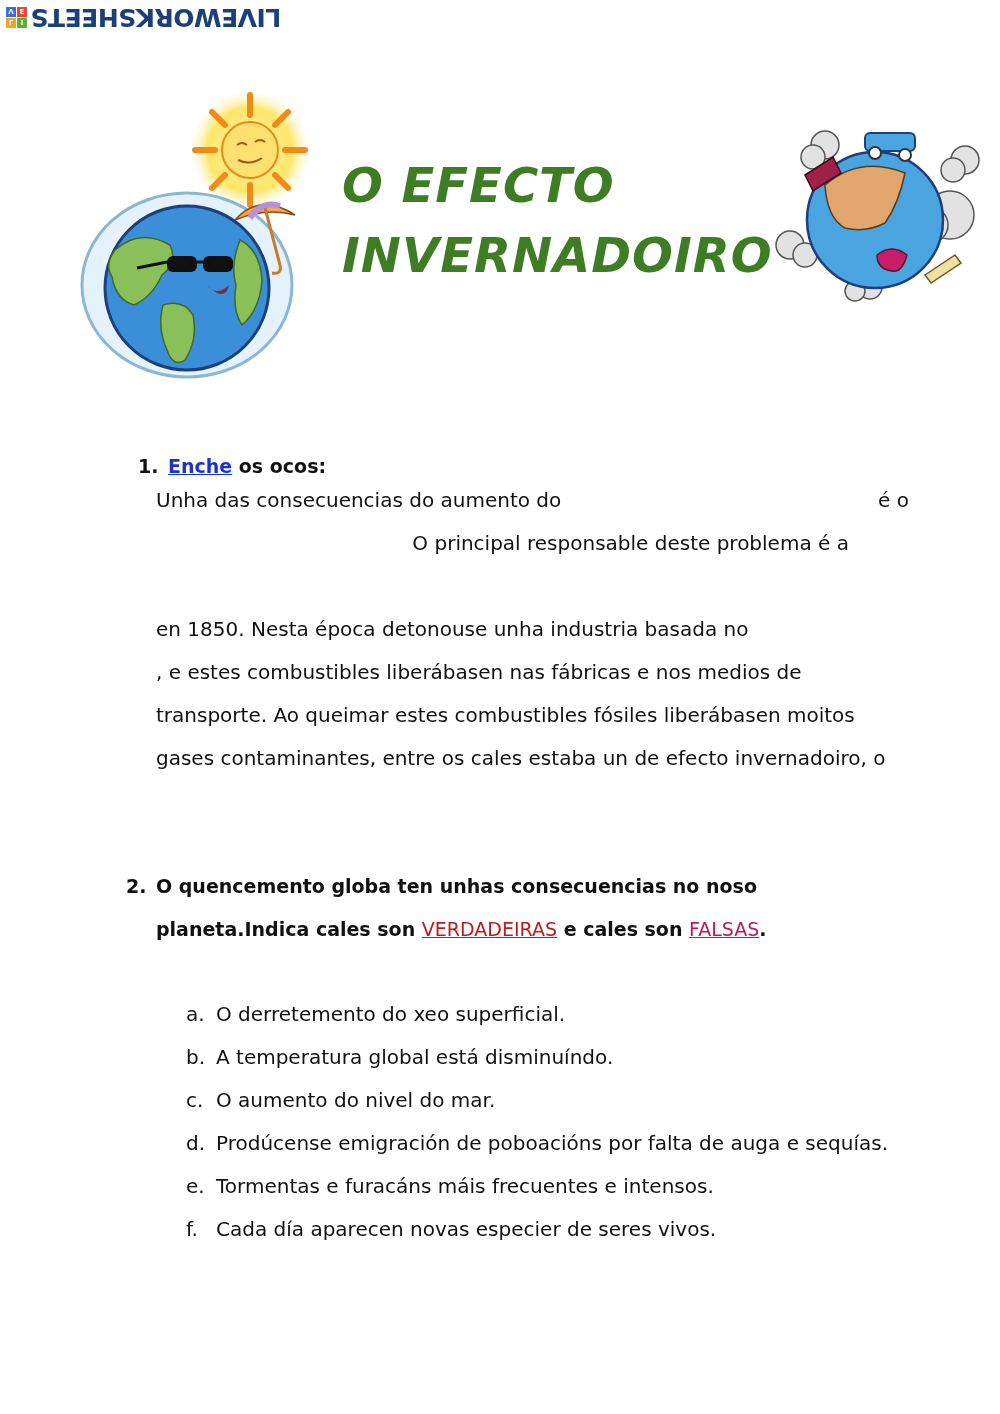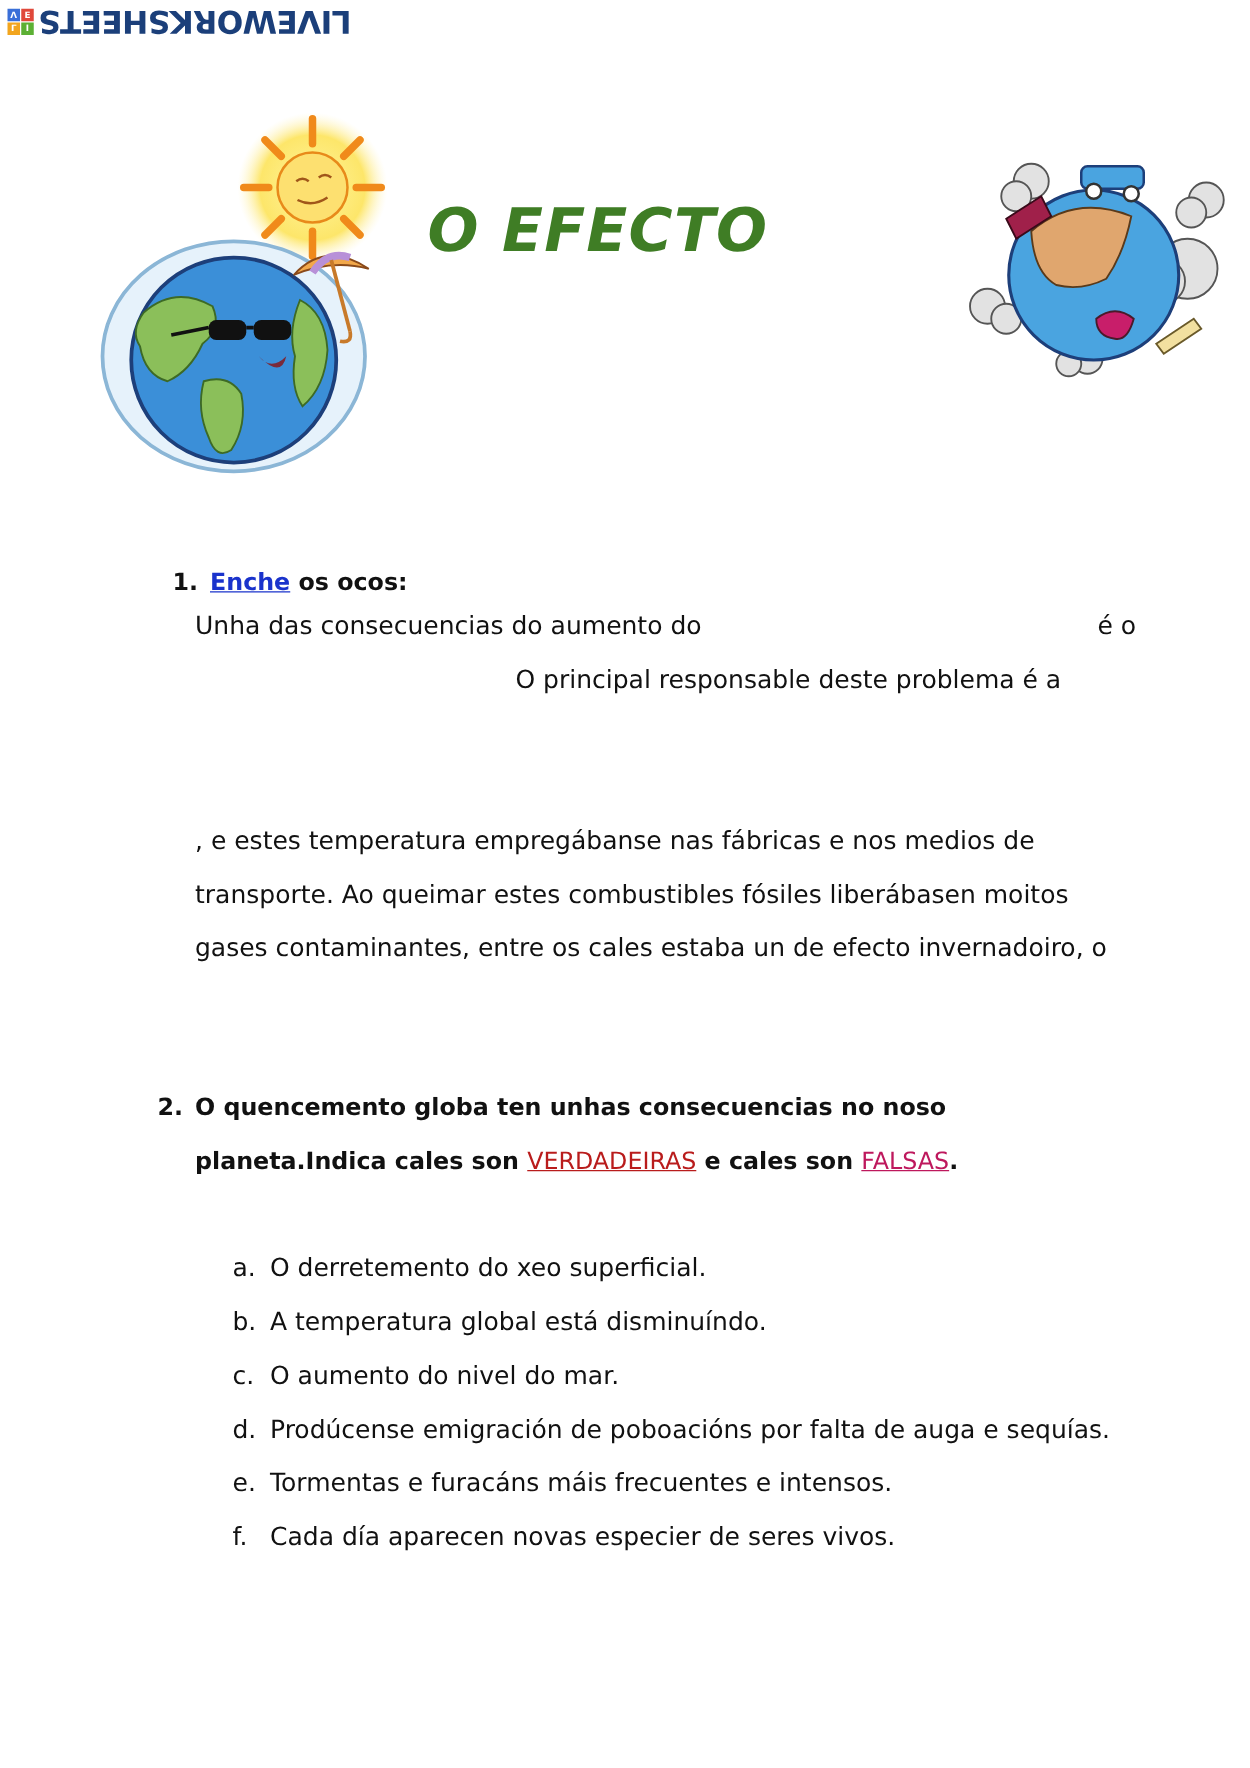--- a/index.html
+++ b/index.html
@@ -81,20 +81,21 @@
   <line x1="62" y1="178" x2="92" y2="172" stroke="#111" stroke-width="3"></line>
   <path d="M132 195 q10 12 22 0 q-4 18 -22 0z" fill="#7a2a3a"></path>
   <path d="M160 130 q25 -28 60 -5 q-30 -8 -60 5z" fill="#f2a84a" stroke="#8a4a1a" stroke-width="1.5"></path>
   <path d="M175 128 q12 -18 30 -12" stroke="#b890d8" stroke-width="6" fill="none"></path>
   <line x1="190" y1="118" x2="205" y2="175" stroke="#c87a2a" stroke-width="3"></line>
   <path d="M205 175 q2 10 -8 8" stroke="#c87a2a" stroke-width="3" fill="none"></path>
 </svg>
 
 <div class="title">
   <div>O EFECTO</div>
+  <div>INVERNADOIRO</div>
 </div>
 
 <svg class="illus-right" viewBox="0 0 225 195">
   <g fill="#e2e2e2" stroke="#555" stroke-width="1.5">
     <circle cx="60" cy="30" r="14"></circle>
       <circle cx="48" cy="42" r="12"></circle>
     <circle cx="200" cy="45" r="14"></circle>
       <circle cx="188" cy="55" r="12"></circle>
     <circle cx="185" cy="100" r="24"></circle>
       <circle cx="165" cy="110" r="18"></circle>
@@ -123,24 +124,25 @@
   <span>é o</span>
 </div>
 <div class="para" style="top:531px">
   <input class="gap" style="width: 246px;" value="">
   <span>O principal responsable deste problema é a</span>
 </div>
 <div class="para" style="top:574px">
   <input class="gap" style="width: 130px;" value="">
 </div>
 <div class="para" style="top:617px">
+  <span>en 1850. Nesta época detonouse unha industria basada no</span>
   <input class="gap" style="width: 140px;" value="">
 </div>
 <div class="para" style="top:660px">
-  <span>, e  estes temperatura empregábanse nas fábricas e nos medios de</span>
+  <span>, e  estes combustibles liberábasen nas fábricas e nos medios de</span>
 </div>
 <div class="para" style="top:703px">
   <span>transporte. Ao queimar estes combustibles fósiles liberábasen moitos</span>
 </div>
 <div class="para" style="top:746px">
   <span>gases contaminantes, entre os cales estaba un de efecto invernadoiro, o</span>
   <input class="gap" style="width: 40px;" value="">
 </div>
 
 <div class="q2" style="top:874px">

